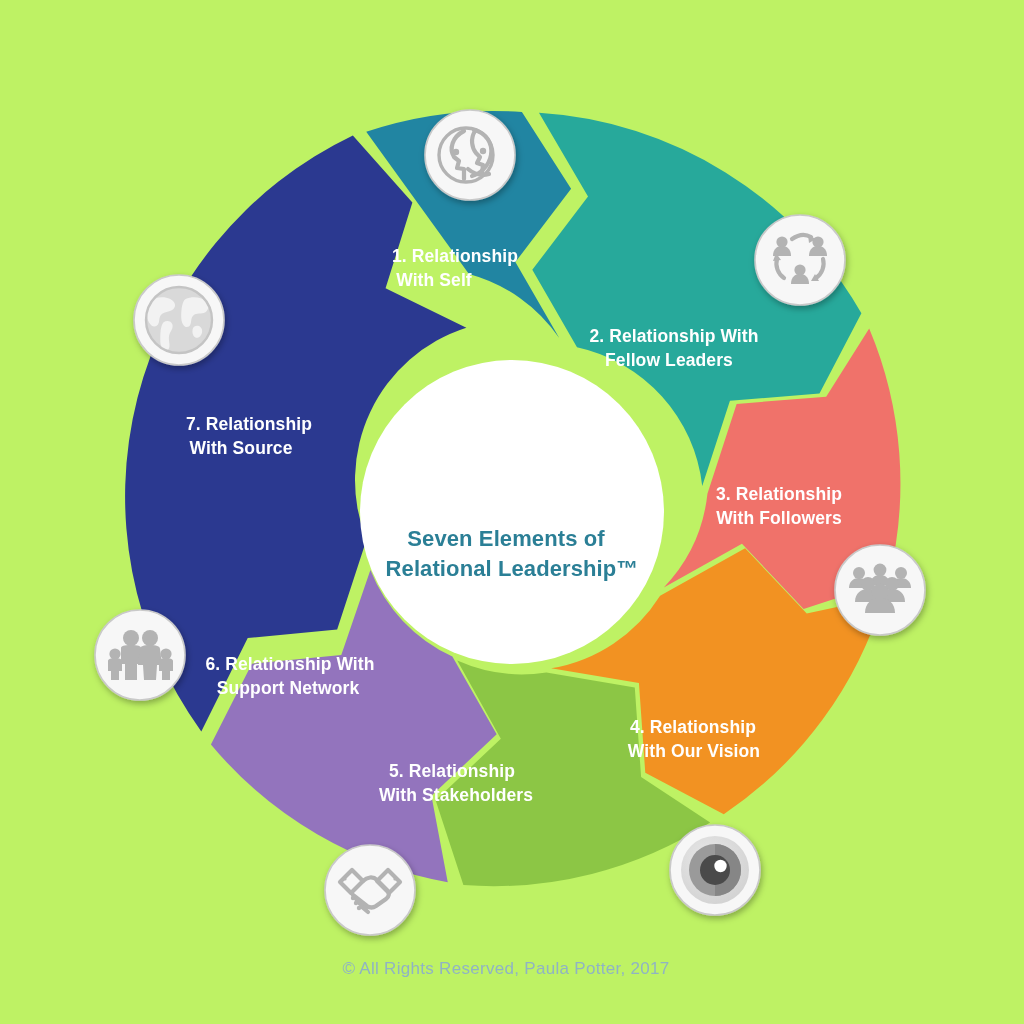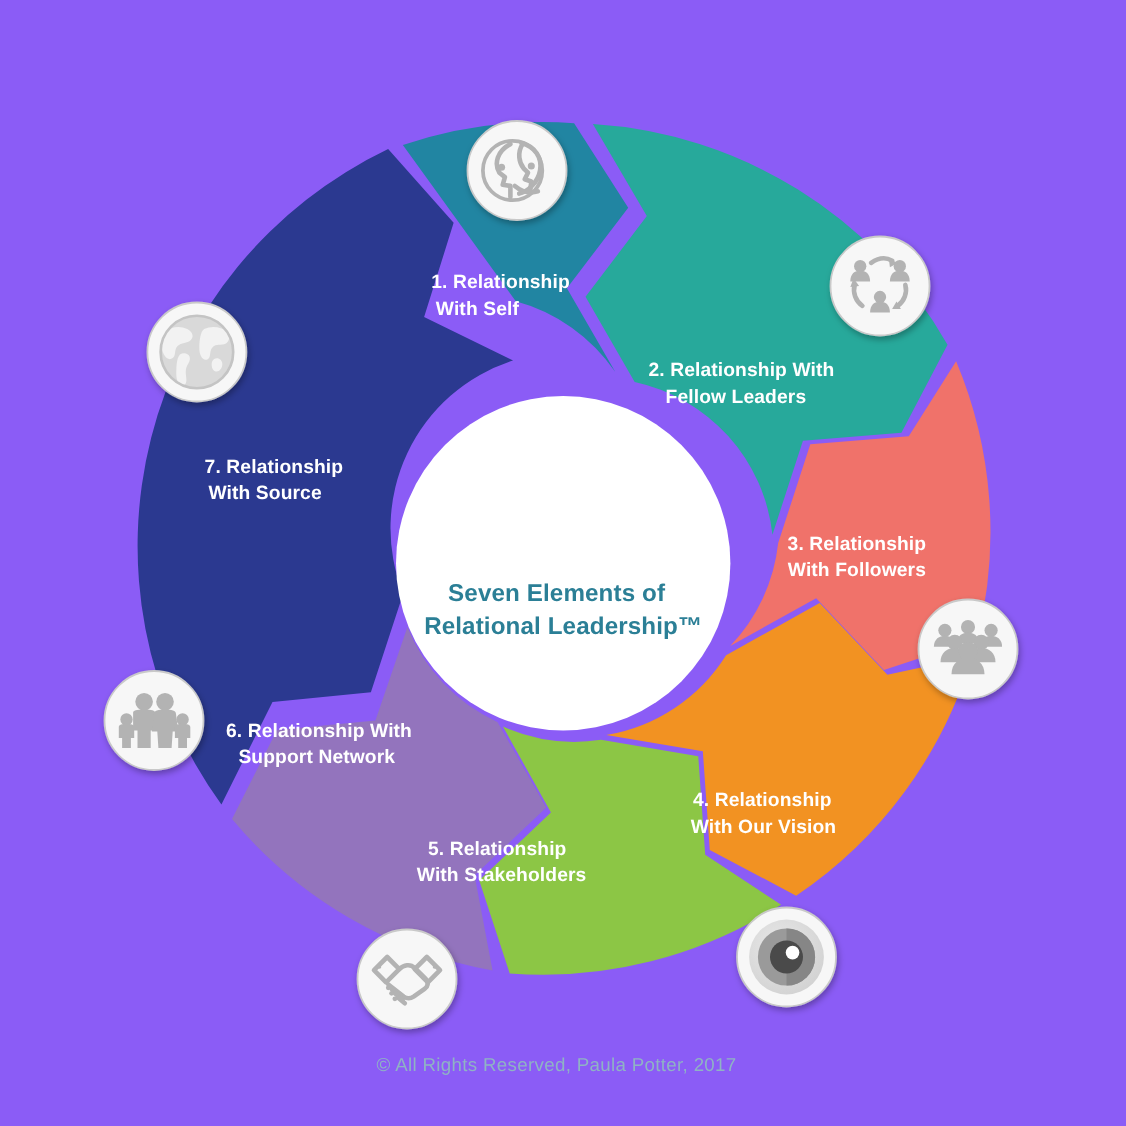--- a/index.html
+++ b/index.html
@@ -11,21 +11,21 @@
   body {
     width: 1024px;
     height: 1024px;
     font-family: "Liberation Sans", sans-serif;
     overflow: hidden;
   }
   #stage {
     position: relative;
     width: 1024px;
     height: 1024px;
-    background: #8b5cf6;
+    background: #bef264;
   }
   svg.diagram {
     position: absolute;
     left: 0;
     top: 0;
     width: 1024px;
     height: 1024px;
     display: block;
   }
   .seg-label {

